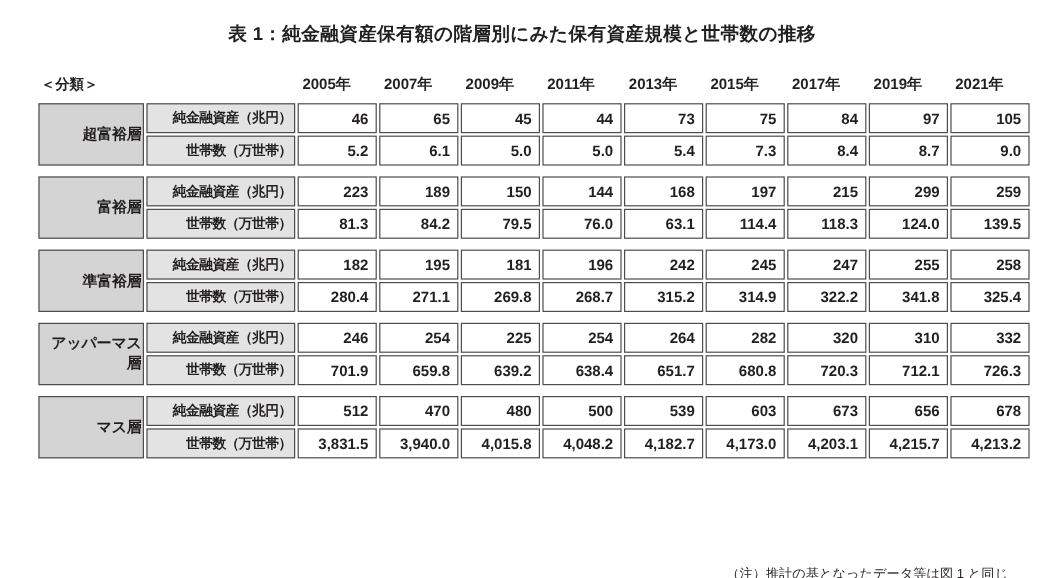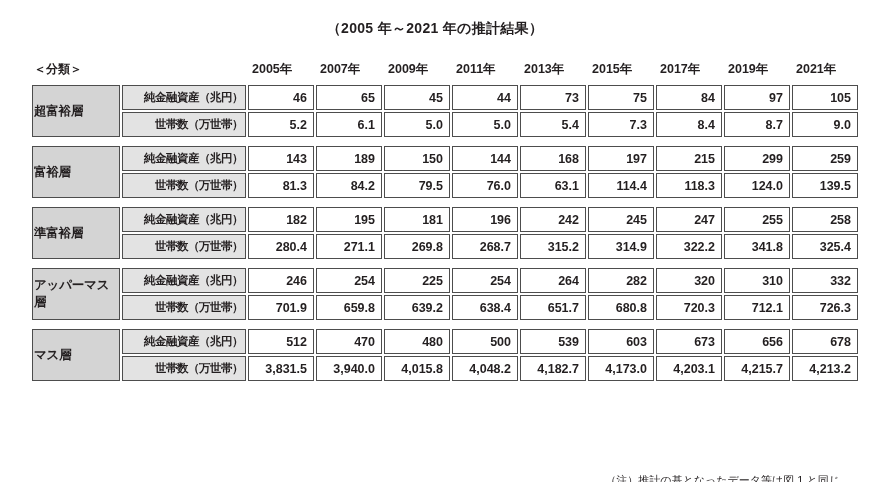--- a/index.html
+++ b/index.html
@@ -59,21 +59,21 @@
     color: #231f20;
   }
   .hdr-cat {
     text-align: right;
     font-size: 12px !important;
     padding-left: 2px !important;
   }
   .cell-cat {
     border: 1px solid #4d4d4d;
     background: #d4d4d4;
-    text-align: left;
+    text-align: right;
     font-size: 12.5px;
     font-weight: bold;
     letter-spacing: -0.2px;
     padding: 2px 1px;
     color: #231f20;
   }
   .cell-metric {
     border: 1px solid #4d4d4d;
     background: #e3e3e3;
     text-align: right;
@@ -104,21 +104,21 @@
     bottom: 14px;
     font-size: 11px;
     color: #231f20;
   }
 </style>
 </head>
 <body>
 
 <div class="page">
 
-  <div class="subtitle">（2005 年～2021 年の推計結果）</div>
+  <div class="title">表 1：純金融資産保有額の階層別にみた保有資産規模と世帯数の推移</div>
 
   <div class="table-wrap">
     <table class="data">
       <colgroup>
         <col class="c-cat">
         <col class="c-metric">
         <col class="c-year">
           <col class="c-year">
           <col class="c-year">
         <col class="c-year">
@@ -166,21 +166,21 @@
             <td class="cell-val">8.4</td>
             <td class="cell-val">8.7</td>
             <td class="cell-val">9.0</td>
           </tr>
           <tr class="group-gap">
             <td colspan="11"></td>
           </tr>
           <tr>
             <td class="cell-cat" rowspan="2">富裕層</td>
             <td class="cell-metric">純金融資産（兆円）</td>
-            <td class="cell-val">143</td>
+            <td class="cell-val">223</td>
             <td class="cell-val">189</td>
             <td class="cell-val">150</td>
             <td class="cell-val">144</td>
             <td class="cell-val">168</td>
             <td class="cell-val">197</td>
             <td class="cell-val">215</td>
             <td class="cell-val">299</td>
             <td class="cell-val">259</td>
           </tr>
           <tr>

